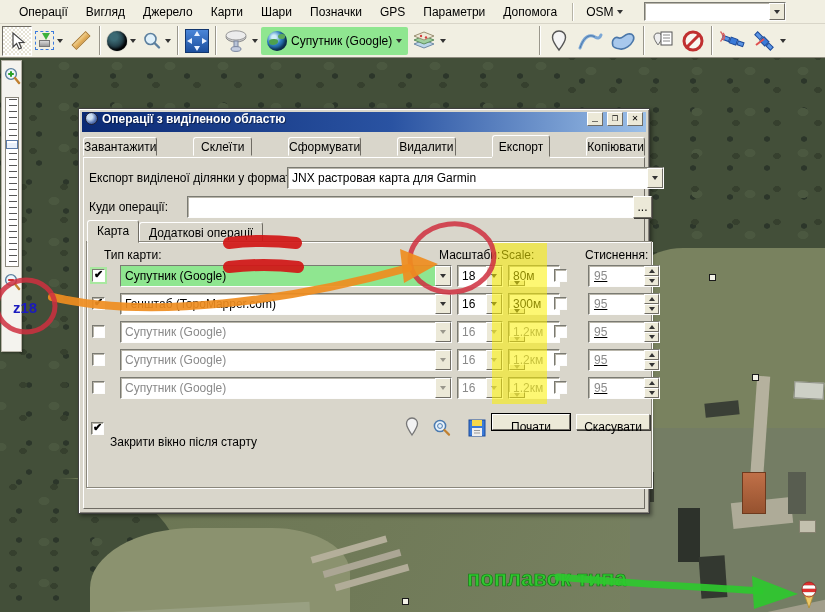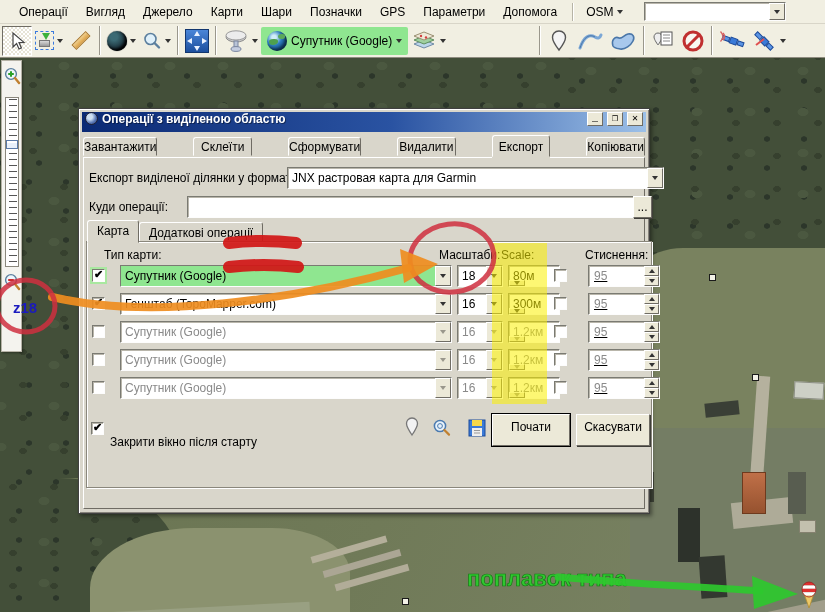--- a/index.html
+++ b/index.html
@@ -91,21 +91,21 @@
   .grid-row .scale-combo{ left:408px; width:52px; top:0;flex-direction:column; }
   .grid-row .cb2 { left:467px; top:4px; }
   .grid-row .qspin { left:488px; width:72px; top:0; }
   .grid-row.disabled .combo-text { color:#8a8a8a; }
   .grid-row.disabled .combo-btn .caret { border-top-color:#9a978c; }
   .grid-row.hl .map-combo .combo-text { background:#8fe690; }
   .grid-row.hl .cb1 { box-shadow:0 0 0 2px #a9e8a0; }
 
   .yellow-strip { position:absolute; left:408px; top:126px; width:55px; height:160px; background:rgba(252,240,0,.55); pointer-events:none; z-index:5; }
 
-  .btn { position:absolute; height:32px; text-align:center; line-height:24px; background:#ece9d8;
+  .btn { position:absolute; height:16px; text-align:center; line-height:24px; background:#ece9d8;
          border:1px solid; border-color:#fff #6f6c64 #6f6c64 #fff; box-shadow:1px 1px 0 #403f3a; }
   .btn.default { outline:1px solid #000; outline-offset:0px; }
   .mini-ico { position:absolute; width:20px; height:24px; }
 
   .overlay { position:absolute; left:0; top:0; width:825px; height:612px; pointer-events:none; z-index:50; }
 </style>
 </head>
 <body>
 
 <div class="screen">

